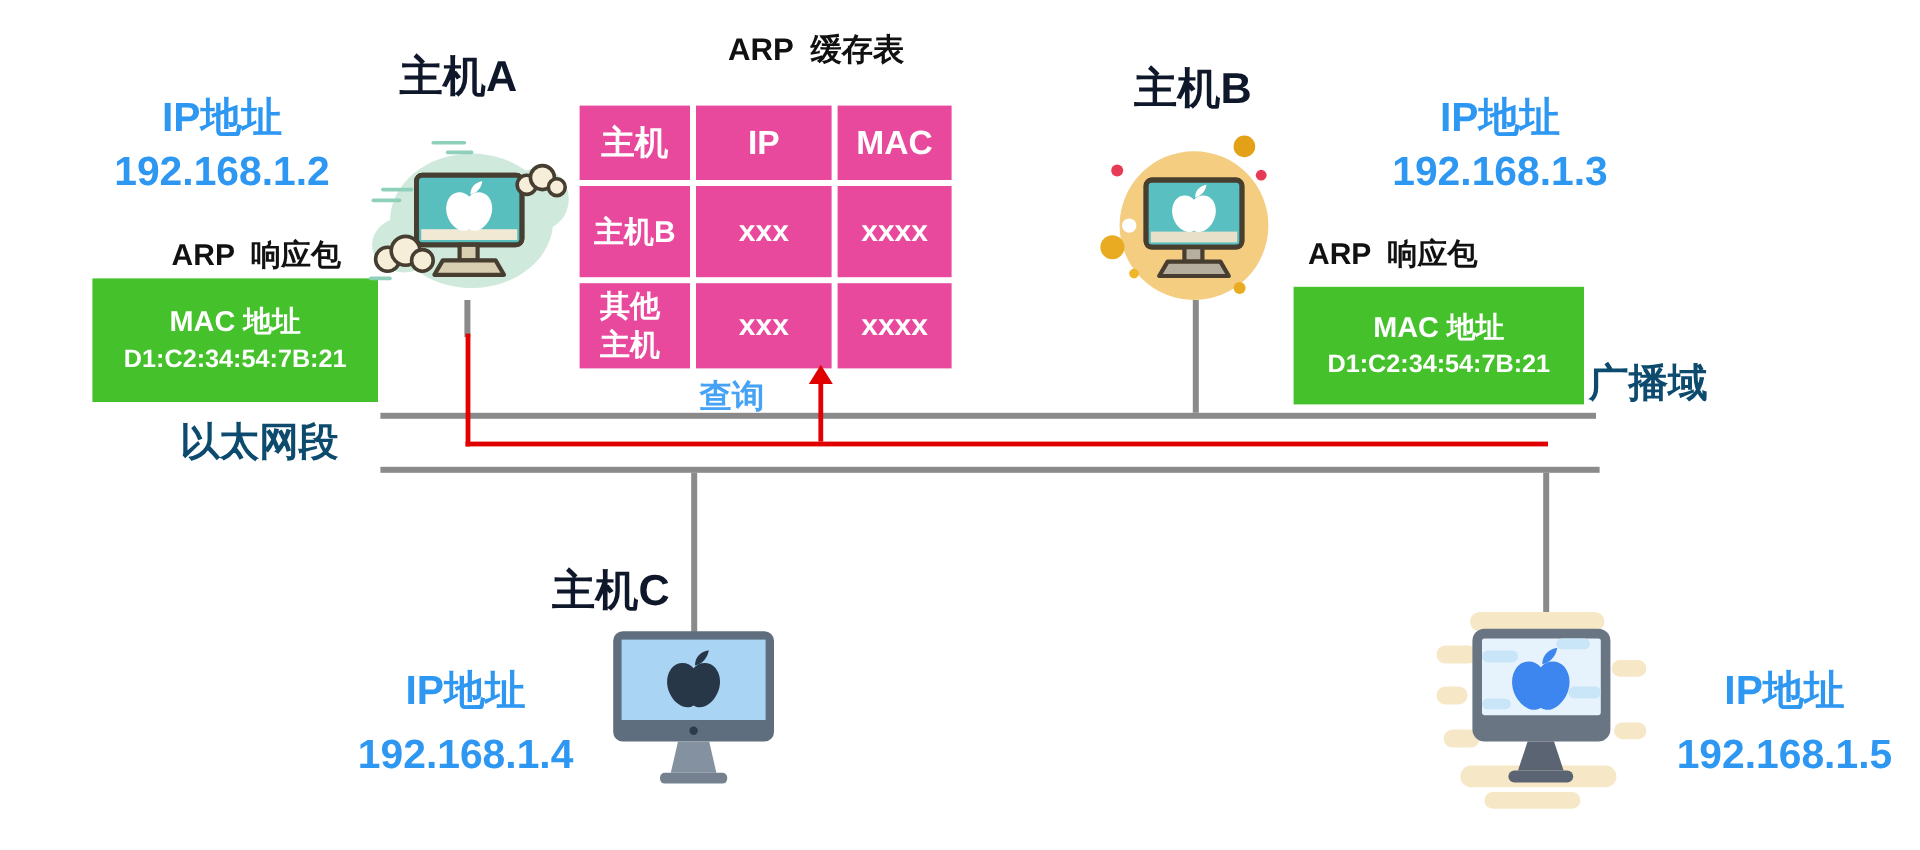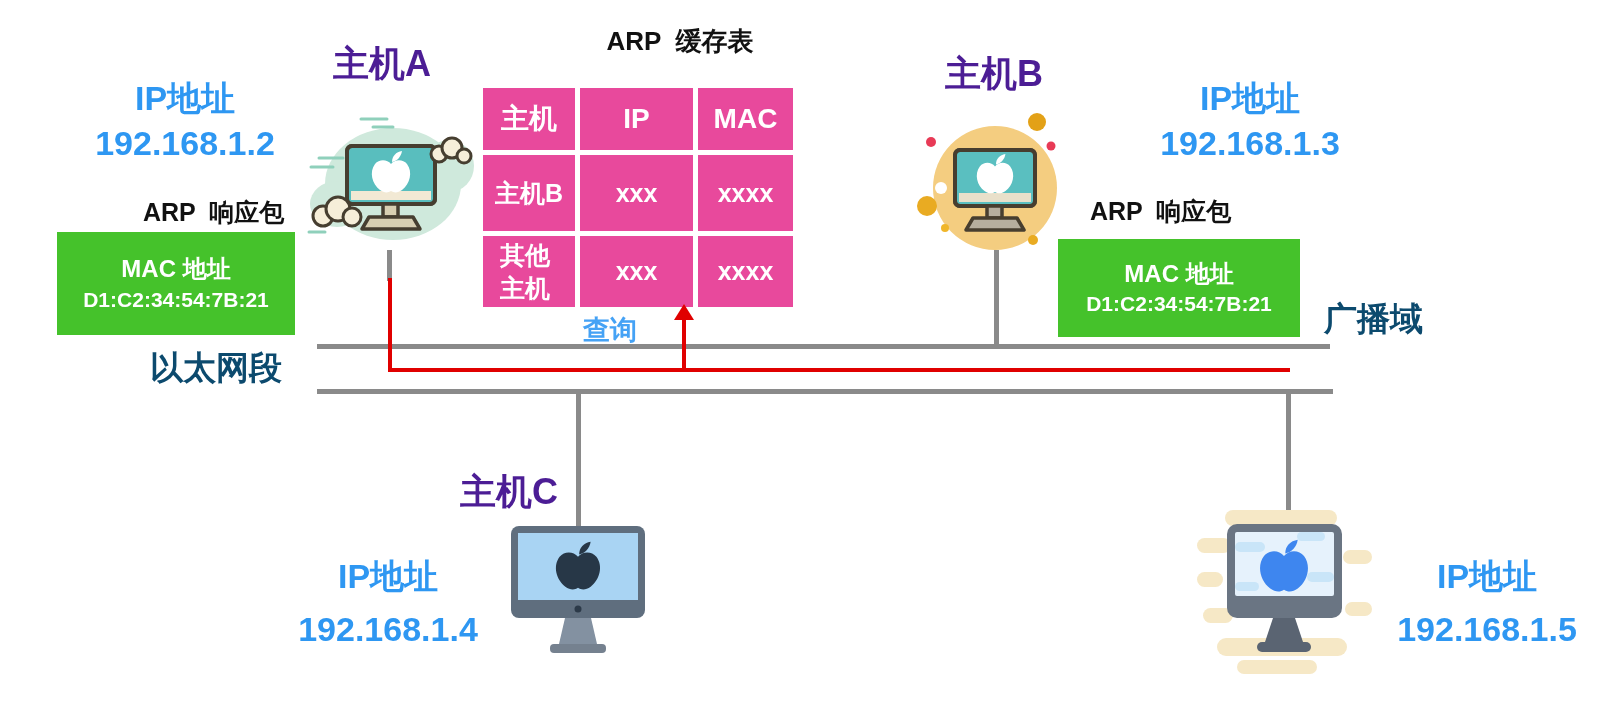--- a/index.html
+++ b/index.html
@@ -4,24 +4,24 @@
 <style>
   html,body{margin:0;padding:0;background:#fff;}
   .canvas{position:relative;width:1600px;height:708px;background:#ffffff;
           font-family:"Liberation Sans",sans-serif;overflow:hidden;}
   .abs{position:absolute;}
   .bold{font-weight:bold;}
   .center{text-align:center;}
   .pre{white-space:pre;}
   .pinktext{color:#0c4a6e;}
   .blacktext{color:#111111;}
-  .hostname{font-size:36px;font-weight:bold;color:#4c1d95;}
+  .hostname{font-size:36px;font-weight:bold;color:#0f172a;}
   .ipblock{font-size:34px;font-weight:bold;color:#2e97f2;text-align:center;}
   .greenbox{background:#45c22b;color:#fff;font-weight:bold;display:flex;
-            flex-direction:column;align-items:center;justify-content:center;line-height:1.35;}
+            flex-direction:column;align-items:center;justify-content:center;line-height:1.35;margin-left:20px;}
   .arptable{display:grid;grid-template-columns:92px 113px 95px;
             grid-template-rows:62px 76px 71px;gap:5px;}
   .cell{background:#e8499c;color:#ffffff;font-weight:bold;display:flex;
         align-items:center;justify-content:center;}
   .cell.hdr{font-size:28px;}
   .cell.body{font-size:25px;}
   .grayline{background:#8a8a8a;}
   .redline{background:#e00000;}
   .arrowhead{width:0;height:0;border-left:10px solid transparent;
              border-right:10px solid transparent;border-bottom:16px solid #e00000;}

